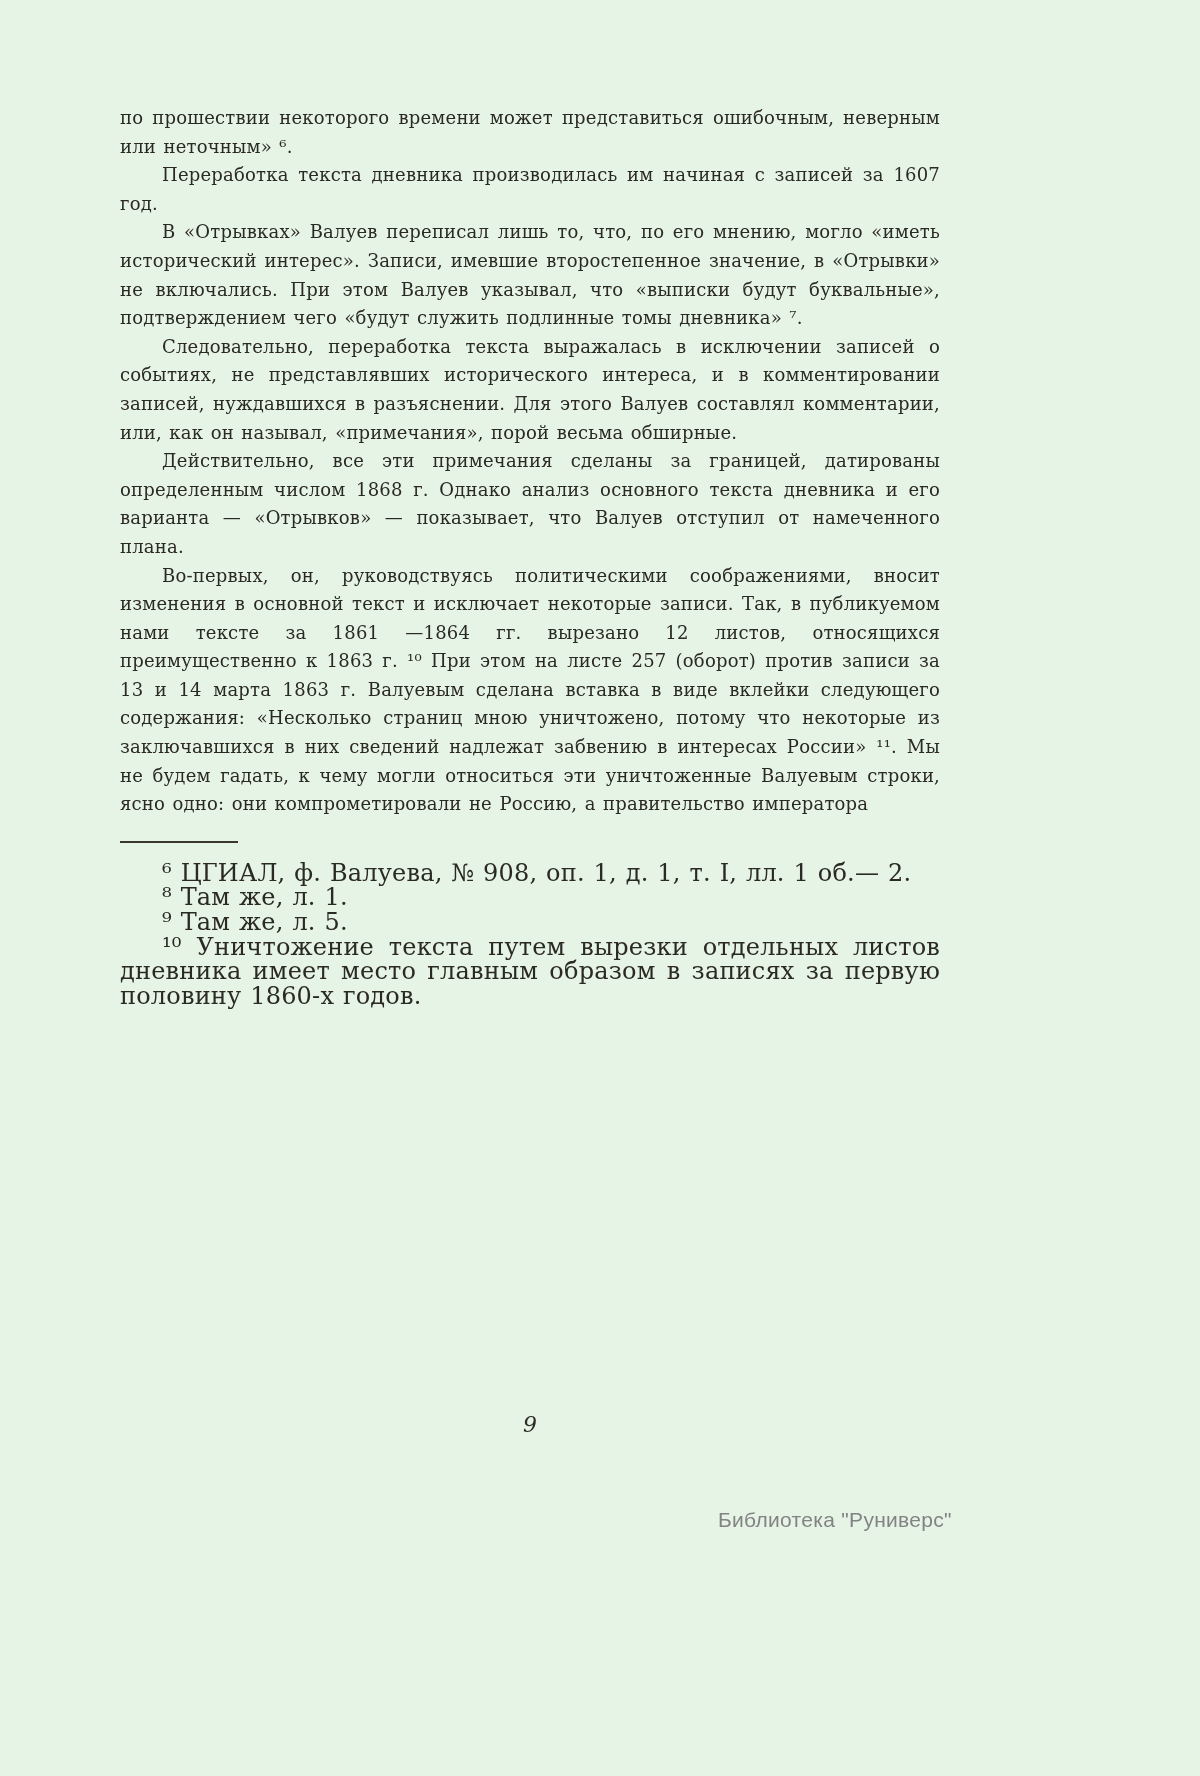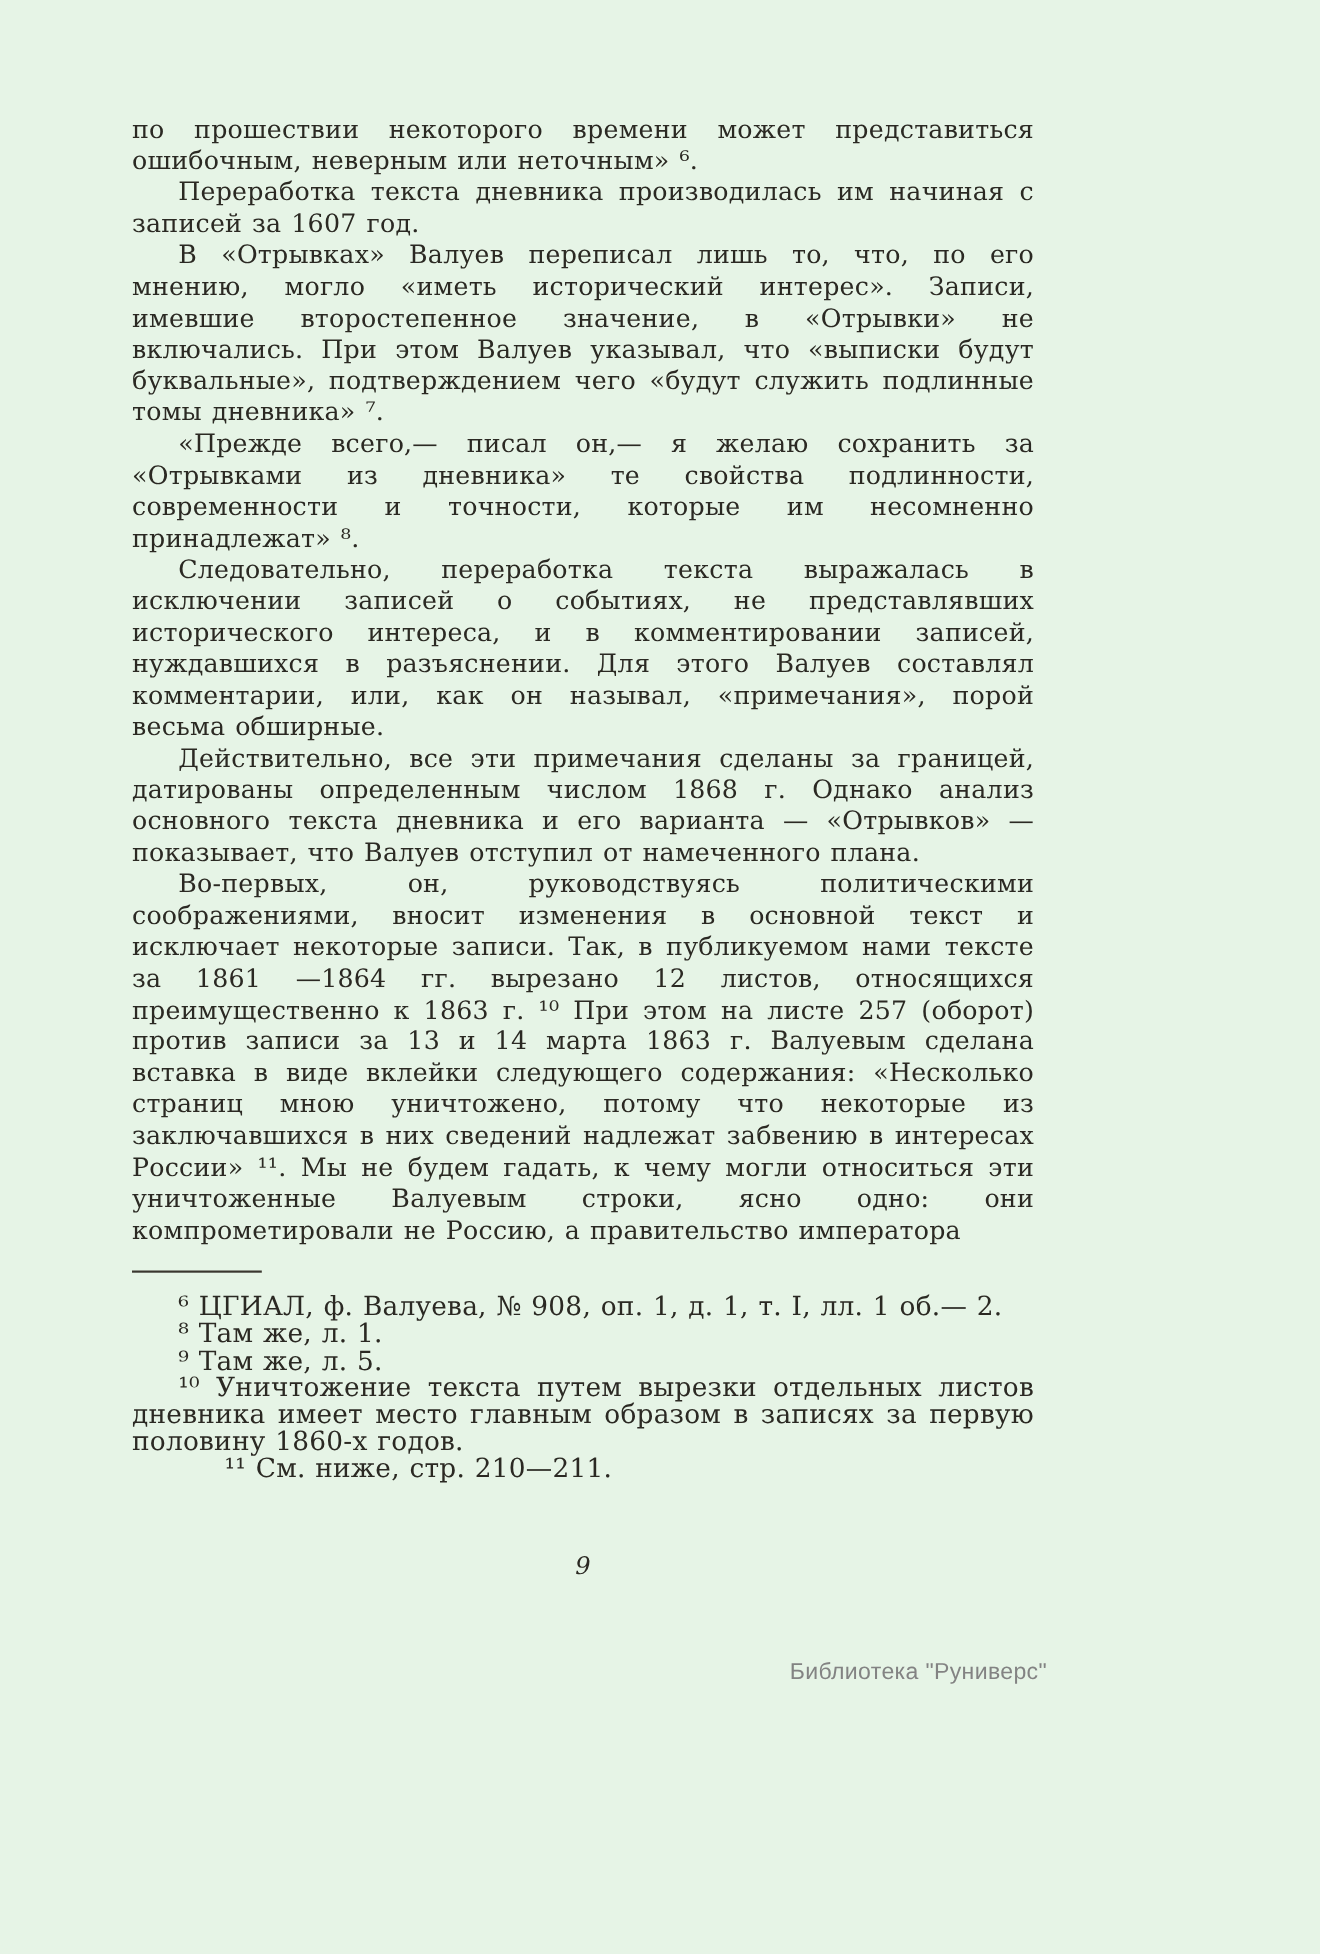--- a/index.html
+++ b/index.html
@@ -21,21 +21,21 @@
     overflow: hidden;
   }
   .text-block {
     position: absolute;
     left: 120px;
     top: 104px;
     width: 820px;
   }
   .para {
     margin: 0;
-    font-size: 23px;
+    font-size: 18px;
     line-height: 28.6px;
     text-align: justify;
     text-indent: 42px;
     word-spacing: 1.5px;
     letter-spacing: 0.2px;
   }
   .para.no-indent {
     text-indent: 0;
   }
   .footnote-rule {
@@ -82,33 +82,31 @@
 </head>
 <body>
 
 <div class="page">
 
   <main class="text-block">
 
     <p class="para no-indent">по прошествии некоторого времени может представиться ошибочным, неверным или неточным» ⁶.</p>
     <p class="para">Переработка текста дневника производилась им начиная с записей за 1607 год.</p>
     <p class="para">В «Отрывках» Валуев переписал лишь то, что, по его мнению, могло «иметь исторический интерес». Записи, имевшие второстепенное значение, в «Отрывки» не включались. При этом Валуев указывал, что «выписки будут буквальные», подтверждением чего «будут служить подлинные томы дневника» ⁷.</p>
-    <p class="para">«Прежде всего,— писал он,— я желаю сохранить за «Отрывками из дневника» те свойства подлинности, современности и точности, которые им несомненно принадлежат» ⁸.</p>
     <p class="para">Следовательно, переработка текста выражалась в исключении записей о событиях, не представлявших исторического интереса, и в комментировании записей, нуждавшихся в разъяснении. Для этого Валуев составлял комментарии, или, как он называл, «примечания», порой весьма обширные.</p>
     <p class="para">Действительно, все эти примечания сделаны за границей, датированы определенным числом 1868 г. Однако анализ основного текста дневника и его варианта — «Отрывков» — показывает, что Валуев отступил от намеченного плана.</p>
     <p class="para">Во-первых, он, руководствуясь политическими соображениями, вносит изменения в основной текст и исключает некоторые записи. Так, в публикуемом нами тексте за 1861 —1864 гг. вырезано 12 листов, относящихся преимущественно к 1863 г. ¹⁰ При этом на листе 257 (оборот) против записи за 13 и 14 марта 1863 г. Валуевым сделана вставка в виде вклейки следующего содержания: «Несколько страниц мною уничтожено, потому что некоторые из заключавшихся в них сведений надлежат забвению в интересах России» ¹¹. Мы не будем гадать, к чему могли относиться эти уничтоженные Валуевым строки, ясно одно: они компрометировали не Россию, а правительство императора</p>
 
     <div class="footnote-rule"></div>
 
     <div class="footnotes">
       <p class="fn">⁶ ЦГИАЛ, ф. Валуева, № 908, оп. 1, д. 1, т. I, лл. 1 об.— 2.</p>
       <p class="fn">⁸ Там же, л. 1.</p>
       <p class="fn">⁹ Там же, л. 5.</p>
       <p class="fn">¹⁰ Уничтожение текста путем вырезки отдельных листов дневника имеет место главным образом в записях за первую половину 1860-х годов.</p>
-      <p class="fn fn-deep">¹¹ См. ниже, стр. 210—211.</p>
     </div>
 
   </main>
 
   <div class="page-number">9</div>
 
   <div class="watermark">Библиотека "Руниверс"</div>
 
 </div>
 

